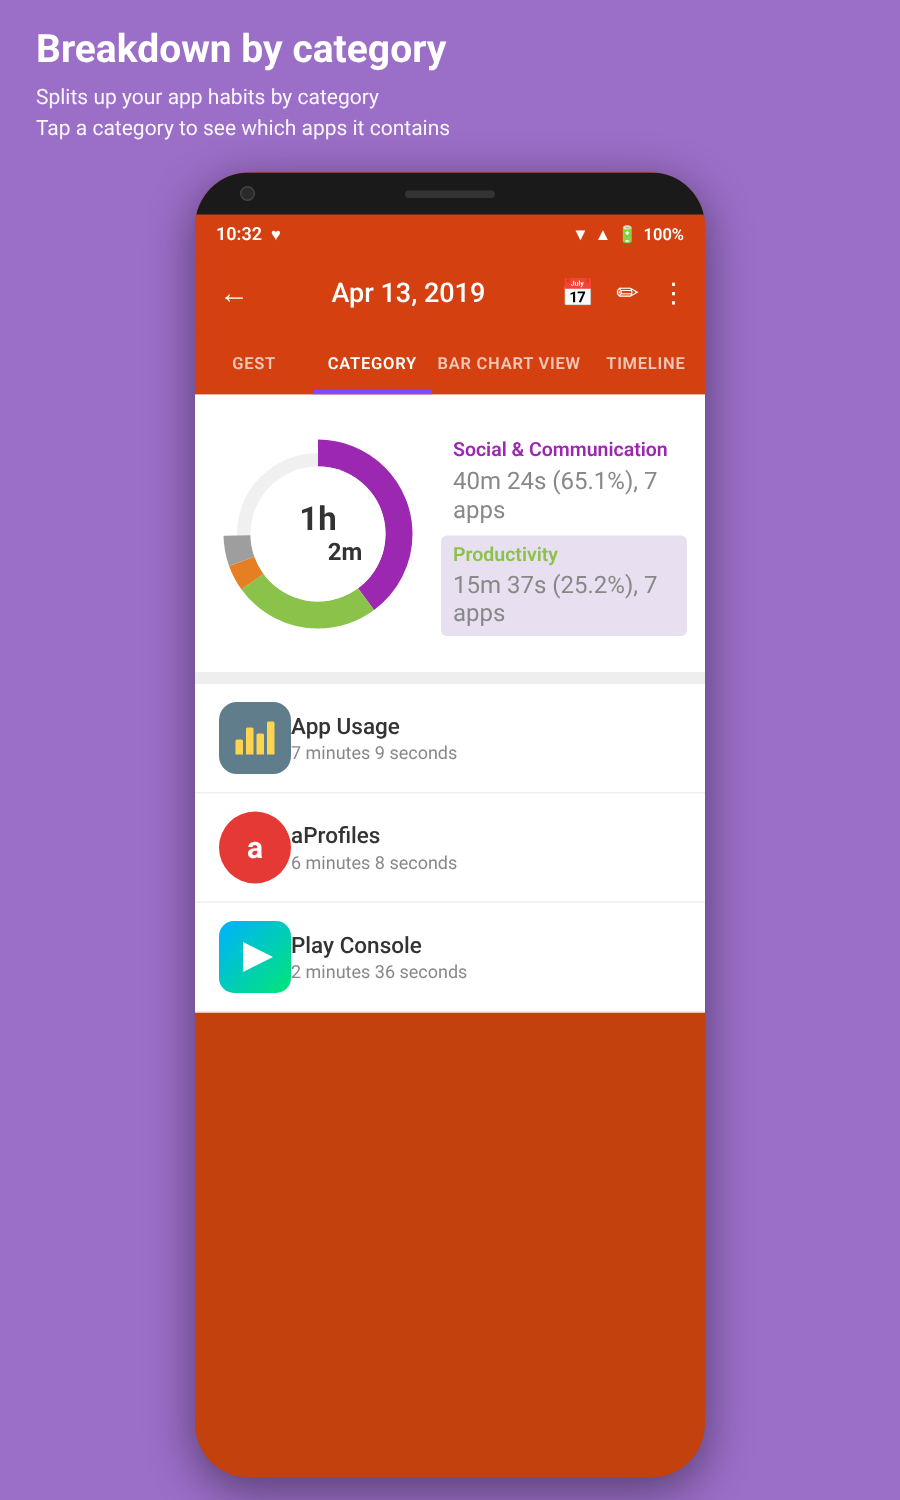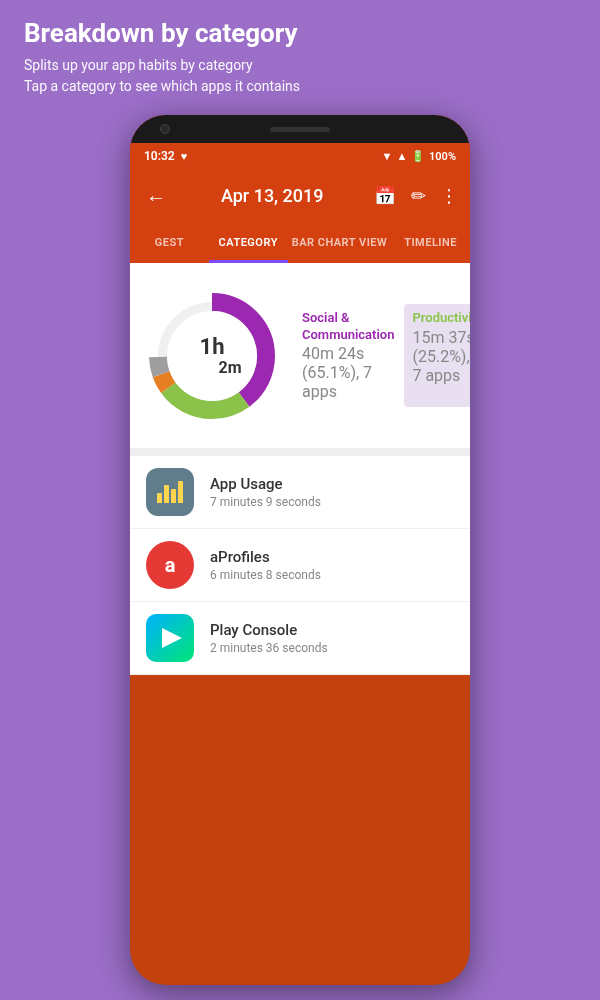--- a/index.html
+++ b/index.html
@@ -179,20 +179,21 @@
       font-size: 16px;
       font-weight: 700;
       color: #333;
       margin-left: 36px;
     }
 
     
     .legend-area {
       flex: 1;
       display: flex;
+      flex-direction: column;
       gap: 2px;
     }
     .legend-item {
       padding: 6px 8px;
       border-radius: 4px;
     }
     .legend-item.highlighted {
       background: #e8e0f0;
     }
     .legend-name {
@@ -217,21 +218,21 @@
     }
 
     
     .app-list {
       background: white;
     }
     .app-list-item {
       display: flex;
       align-items: center;
       padding: 12px 16px;
-      gap: 16px;
+      gap: 0;
       border-bottom: 1px solid #f0f0f0;
     }
     .app-icon-circle {
       width: 48px;
       height: 48px;
       border-radius: 12px;
       display: flex;
       align-items: center;
       justify-content: center;
       font-size: 22px;

